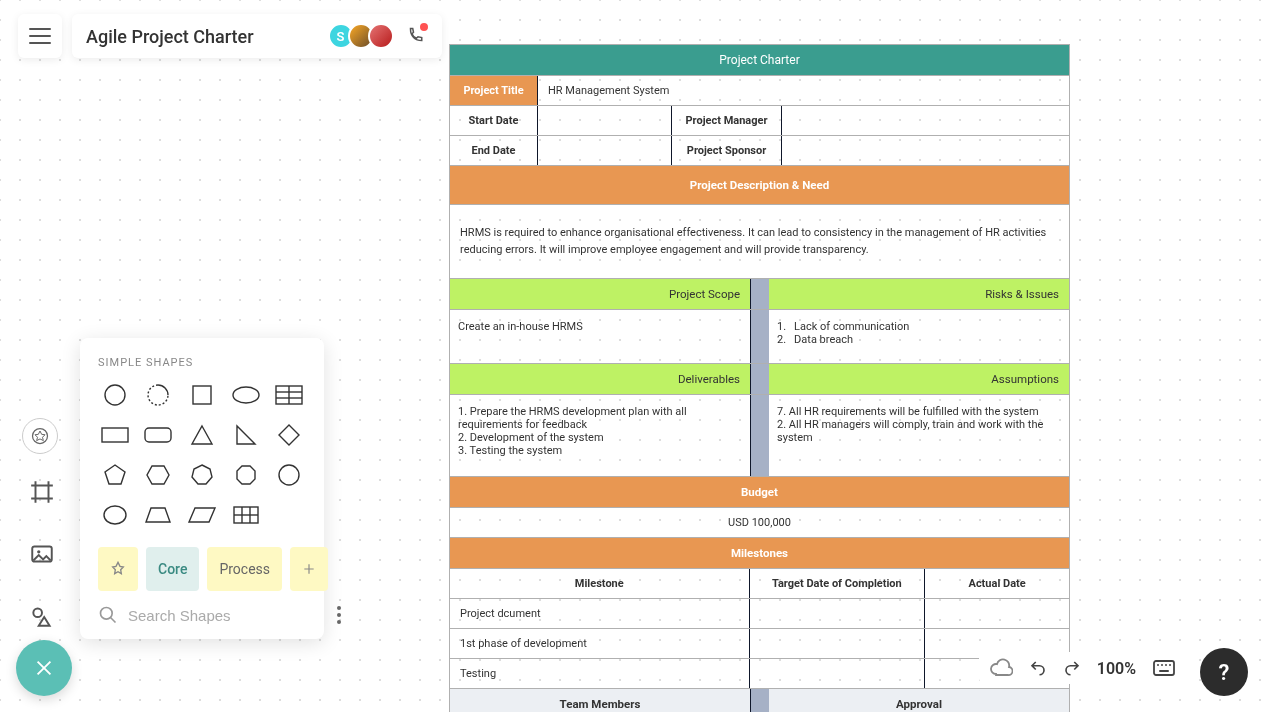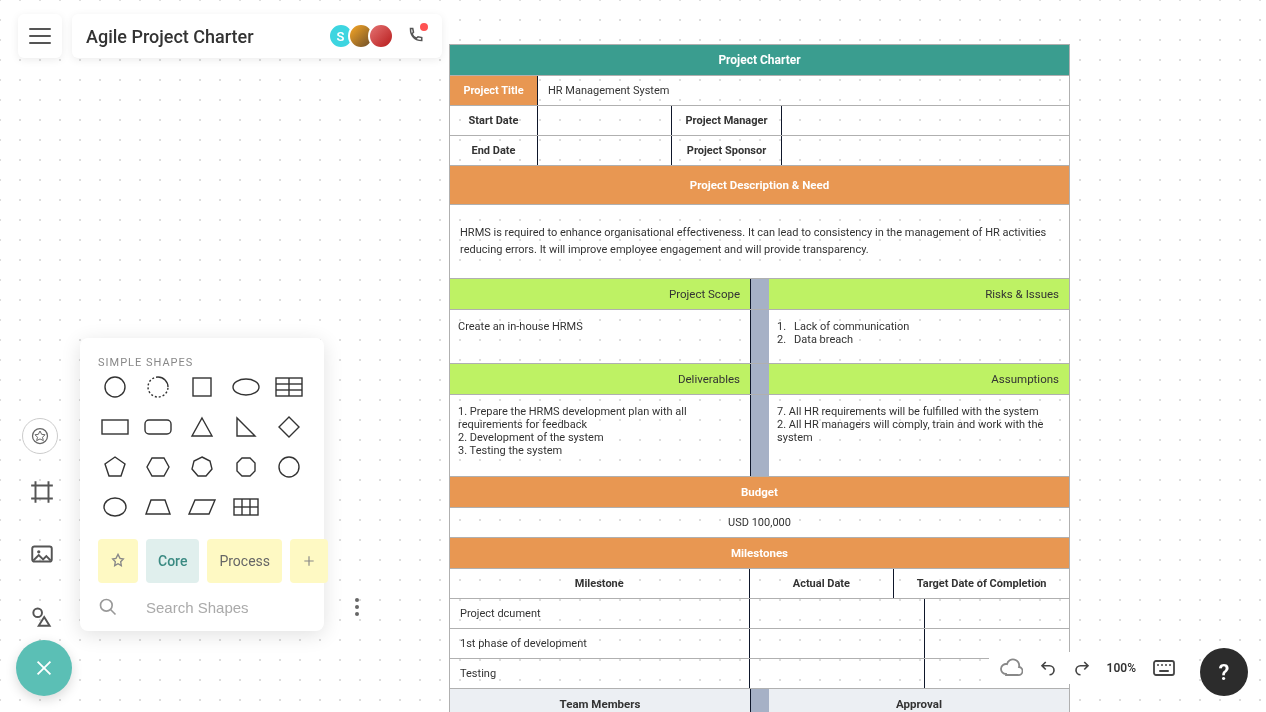--- a/index.html
+++ b/index.html
@@ -15,46 +15,46 @@
 .avatar{width:26px;height:26px;border-radius:50%;margin-left:-6px;border:2px solid #fff;display:flex;align-items:center;justify-content:center;font-size:13px;color:#fff;font-weight:600}
 .av1{background:#3dd5e0}
 .av2{background:linear-gradient(135deg,#f9a825,#6a4c2a)}
 .av3{background:linear-gradient(135deg,#e57373,#b71c1c)}
 .call-btn{margin-left:8px;position:relative;width:26px;height:26px;display:flex;align-items:center;justify-content:center;cursor:pointer}
 .call-btn::after{content:"";position:absolute;top:-2px;right:-2px;width:8px;height:8px;background:#ff5252;border-radius:50%;border:2px solid #fff}
 .tool-btn{width:32px;height:32px;display:flex;align-items:center;justify-content:center;cursor:pointer;color:#666}
 .shape-star{position:absolute;left:22px;top:418px;width:36px;height:36px;border-radius:50%;background:#fff;border:1px solid #ccc;display:flex;align-items:center;justify-content:center;z-index:5}
 .close-fab{position:absolute;left:16px;top:640px;width:56px;height:56px;border-radius:50%;background:#5bbfb5;display:flex;align-items:center;justify-content:center;cursor:pointer;box-shadow:0 4px 12px rgba(0,0,0,.15)}
 .shapes-panel{position:absolute;left:80px;top:338px;width:244px;background:#fff;border-radius:8px;box-shadow:0 4px 20px rgba(0,0,0,.12);padding:18px 18px 14px}
-.panel-label{font-size:11px;letter-spacing:1px;color:#888;margin-bottom:4px}
+.panel-label{font-size:11px;letter-spacing:1px;color:#888;margin-bottom:12px}
 .shape-grid{display:grid;grid-template-columns:repeat(5,1fr);gap:12px 10px;margin-bottom:18px}
 .shape-cell{height:28px;display:flex;align-items:center;justify-content:center}
 .shape-cell svg{stroke:#333;fill:none;stroke-width:1.4}
 .tab-row{display:flex;gap:8px;margin-bottom:14px}
 .tab{padding:14px 12px;border-radius:4px;font-size:14px;color:#666;cursor:pointer;display:flex;align-items:center}
 .tab.active{background:#e0efed;color:#3a8a82;font-weight:500}
 .tab.plain{background:#fef9c3}
 .search-row{display:flex;align-items:center;gap:10px}
-.search-wrap{flex:1;display:flex;align-items:center;gap:28px;color:#888}
+.search-wrap{flex:1;display:flex;align-items:center;gap:10px;color:#888}
 .search-input{border:none;outline:none;font-size:15px;color:#555;background:transparent;flex:1}
 .search-input::placeholder{color:#aaa}
 .dots-v{display:flex;flex-direction:column;gap:3px;cursor:pointer}
 .dots-v span{width:4px;height:4px;background:#666;border-radius:50%}
 .canvas-doc{position:absolute;left:449px;top:44px;width:621px;font-size:11px}
 .row{display:flex;border:1px solid #b0b0b0;border-top:none}
 .row:first-child{border-top:1px solid #b0b0b0}
 .cell{padding:8px 10px;border-right:1px solid #0f172a}
 .cell:last-child{border-right:none}
-.hdr-teal{background:#3a9d8f;color:#fff;font-weight:700;text-align:center;font-size:12px}
+.hdr-teal{background:#3a9d8f;color:#fff;font-weight:400;text-align:center;font-size:12px}
 .hdr-orange{background:#e89752;color:#fff;font-weight:700;text-align:center;font-size:11.5px}
 .hdr-yellow{background:#bef264;font-weight:400;text-align:right;font-size:11.5px}
 .hdr-gray{background:#eceff3;font-weight:700;text-align:center;font-size:11.5px}
 .lbl{font-weight:700;text-align:center;font-size:11px}
 .gap-cell{width:18px;background:#a6b1c6;border-right:1px solid #a6b1c6}
-.zoom-val{font-size:12px;font-weight:600;color:#333}
+.zoom-val{font-size:16px;font-weight:600;color:#333}
 .help-fab{position:absolute;right:18px;bottom:16px;width:48px;height:48px;border-radius:50%;background:#2c2c2c;color:#fff;display:flex;align-items:center;justify-content:center;font-size:22px;font-weight:600;cursor:pointer}
 .bottom-toolbar{position:absolute;right:80px;bottom:28px;display:flex;align-items:center;gap:16px;background:#fff;padding:6px 10px;border-radius:6px}
 .icon-btn{cursor:pointer;color:#666;display:flex;align-items:center}
 </style>
 </head>
 <body>
 
 <div class="dot-bg"></div>
 
 <div class="top-bar">
@@ -315,22 +315,22 @@
       <div class="cell hdr-orange" style="flex:1">Budget</div>
     </div>
   <div class="row">
       <div class="cell" style="flex:1;text-align:center">USD 100,000</div>
     </div>
   <div class="row">
       <div class="cell hdr-orange" style="flex:1">Milestones</div>
     </div>
   <div class="row">
     <div class="cell lbl" style="flex:1.8">Milestone</div>
+    <div class="cell lbl" style="flex:1">Target Date of Completion</div>
     <div class="cell lbl" style="flex:.8">Actual Date</div>
-    <div class="cell lbl" style="flex:1">Target Date of Completion</div>
   </div>
   <div class="row">
     <div class="cell" style="flex:1.8">Project dcument</div>
     <div class="cell" style="flex:1"></div>
     <div class="cell" style="flex:.8"></div>
   </div>
   <div class="row">
     <div class="cell" style="flex:1.8">1st phase of development</div>
     <div class="cell" style="flex:1"></div>
     <div class="cell" style="flex:.8"></div>

